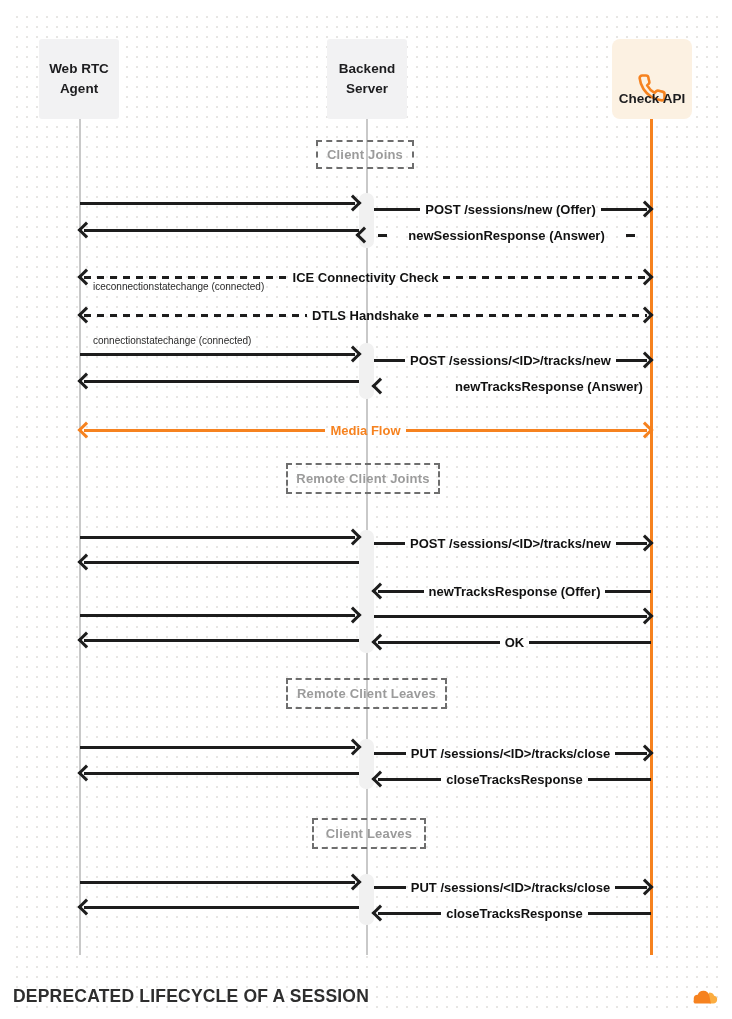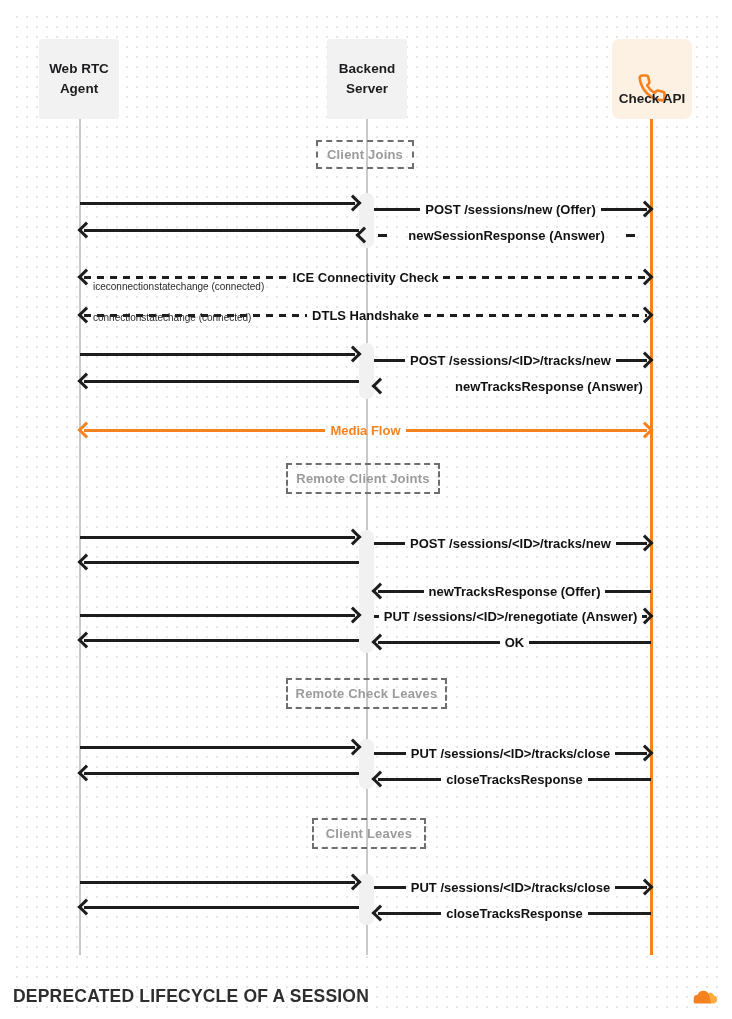--- a/index.html
+++ b/index.html
@@ -122,21 +122,21 @@
   <div class="bar" style="top:739px;height:50px;"></div>
   <div class="bar" style="top:874px;height:51px;"></div>
 
   <div class="group" style="left:316px;top:140px;width:98px;height:29px;">
     <span>Client Joins</span>
   </div>
   <div class="group" style="left:286px;top:463px;width:154px;height:31px;">
     <span>Remote Client Joints</span>
   </div>
   <div class="group" style="left:286px;top:678px;width:161px;height:31px;">
-    <span>Remote Check Leaves</span>
+    <span>Remote Client Leaves</span>
   </div>
   <div class="group" style="left:312px;top:818px;width:114px;height:31px;">
     <span>Client Leaves</span>
   </div>
 
   <div class="msg" style="left:80px;top:195px;width:279px;">
     <span class="line"></span>
       <span class="arr right"></span>
   </div>
   <div class="msg" style="left:374px;top:201px;width:277px;">
@@ -165,21 +165,21 @@
   </div>
   <div class="note" style="left:93px;top:281px;">iceconnectionstatechange (connected)</div>
 
   <div class="msg" style="left:80px;top:307px;width:571px;">
     <span class="arr left"></span>
       <span class="line dashed"></span>
     <span class="label">DTLS Handshake</span>
     <span class="line dashed"></span>
       <span class="arr right"></span>
   </div>
-  <div class="note" style="left:93px;top:312px;">connectionstatechange (connected)</div>
+  <div class="note" style="left:93px;top:335px;">connectionstatechange (connected)</div>
 
   <div class="msg" style="left:80px;top:346px;width:279px;">
     <span class="line"></span>
       <span class="arr right"></span>
   </div>
   <div class="msg" style="left:374px;top:352px;width:277px;">
     <span class="line"></span>
     <span class="label">POST /sessions/&lt;ID&gt;/tracks/new</span>
     <span class="line"></span>
       <span class="arr right"></span>
@@ -222,21 +222,20 @@
       <span class="line"></span>
     <span class="label">newTracksResponse (Offer)</span>
     <span class="line"></span>
   </div>
   <div class="msg" style="left:80px;top:607px;width:279px;">
     <span class="line"></span>
       <span class="arr right"></span>
   </div>
   <div class="msg" style="left:374px;top:608px;width:277px;">
     <span class="line"></span>
-    <span class="label">PUT /sessions/&lt;ID&gt;/renegotiate (Answer)</span>
     <span class="line"></span>
       <span class="arr right"></span>
   </div>
   <div class="msg" style="left:80px;top:632px;width:279px;">
     <span class="arr left"></span>
       <span class="line"></span>
   </div>
   <div class="msg" style="left:374px;top:634px;width:277px;">
     <span class="arr left"></span>
       <span class="line"></span>

